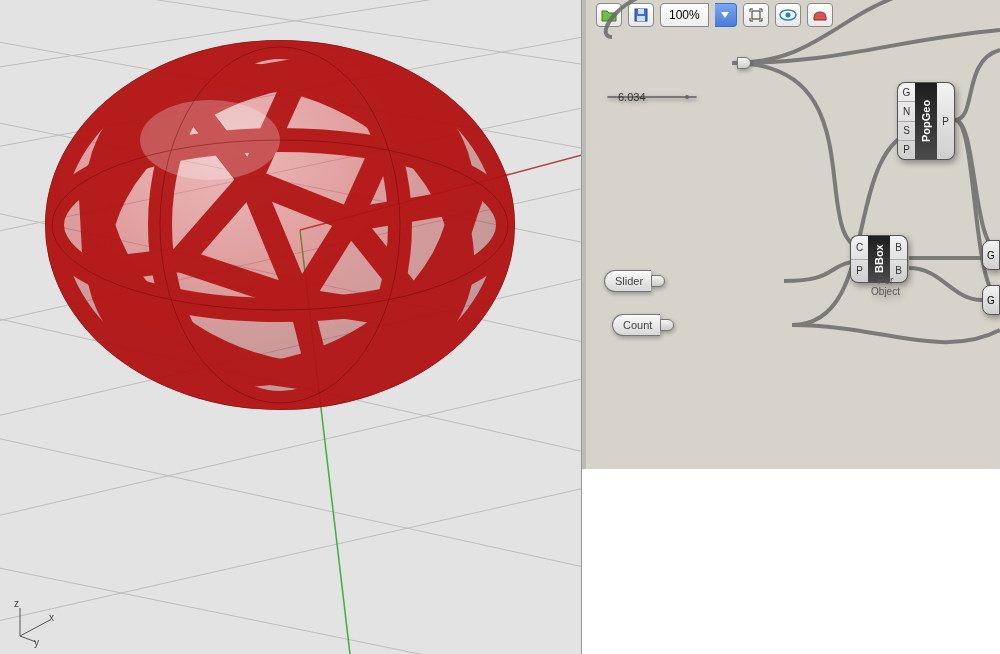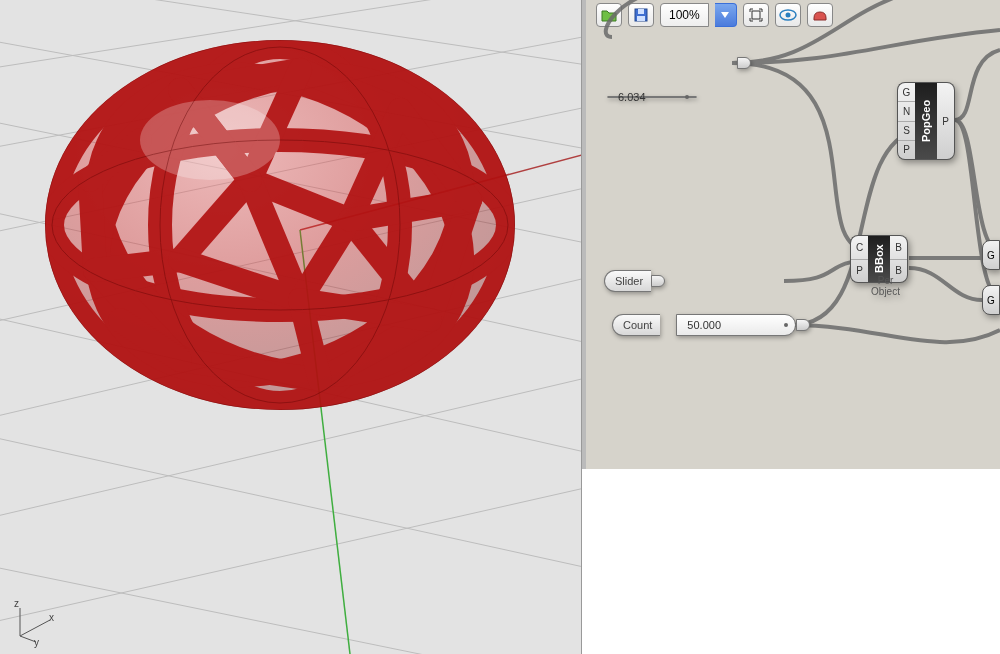--- a/index.html
+++ b/index.html
@@ -293,23 +293,20 @@
       <div class="grip"></div>
     </div>
 
     <div class="slider" style="left:22px; top:270px;">
       <div class="label">Slider</div>
       <div class="grip"></div>
     </div>
 
     <div class="slider" style="left:30px; top:314px;gap:16px;">
       <div class="label">Count</div>
-      <div class="track" style="min-width:120px">
-          <span>50.000</span>
-        </div>
       <div class="grip"></div>
     </div>
 
     <div class="comp" style="left:315px; top:82px; height:78px;">
       <div class="ports left">
         <span>G</span>
         <span>N</span>
         <span>S</span>
         <span>P</span>
       </div>

